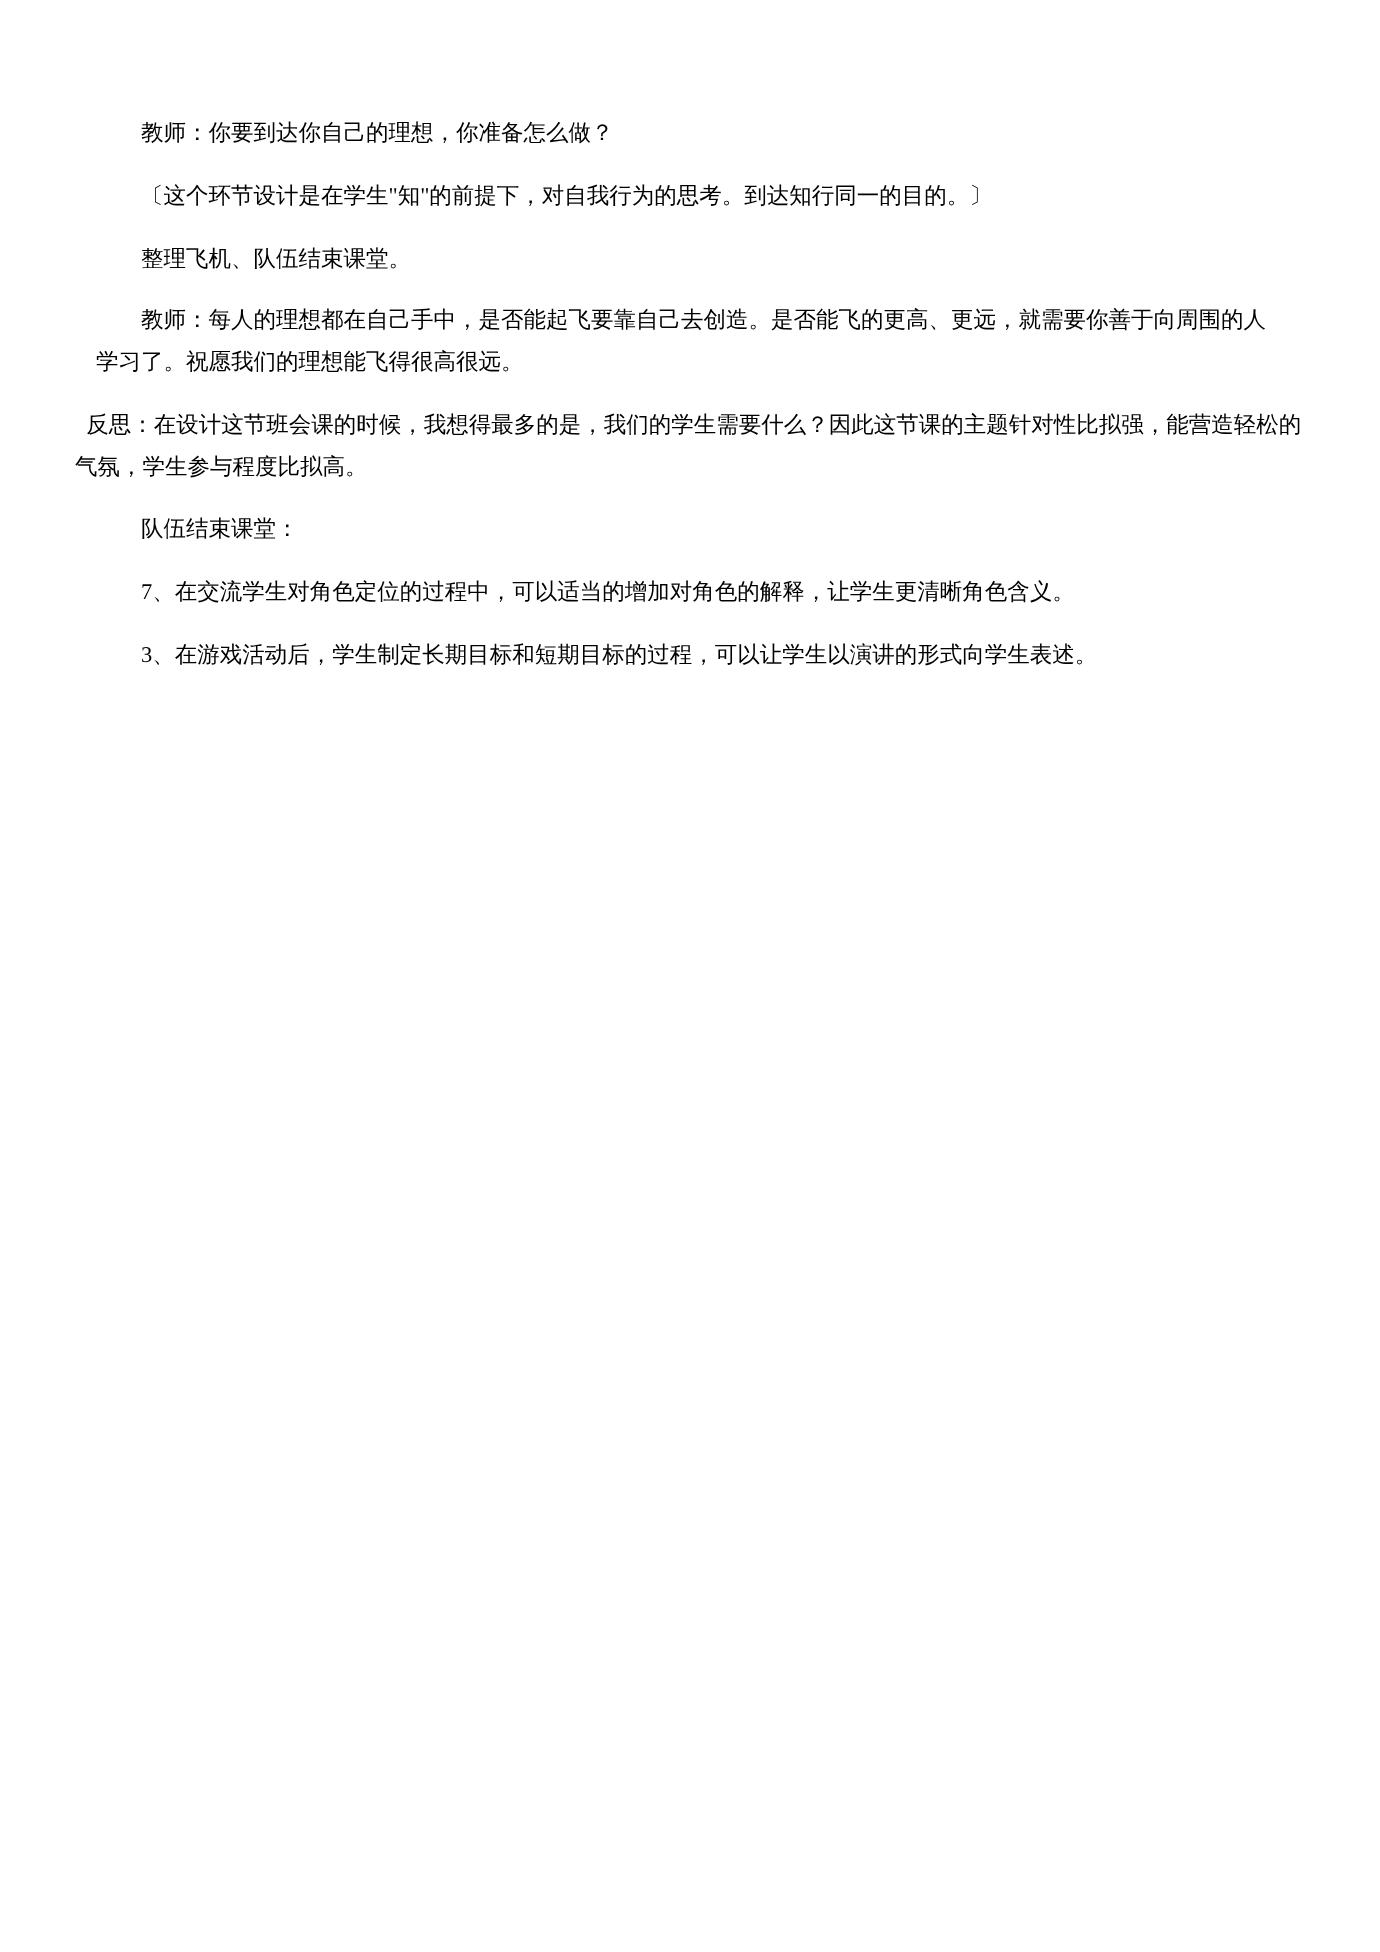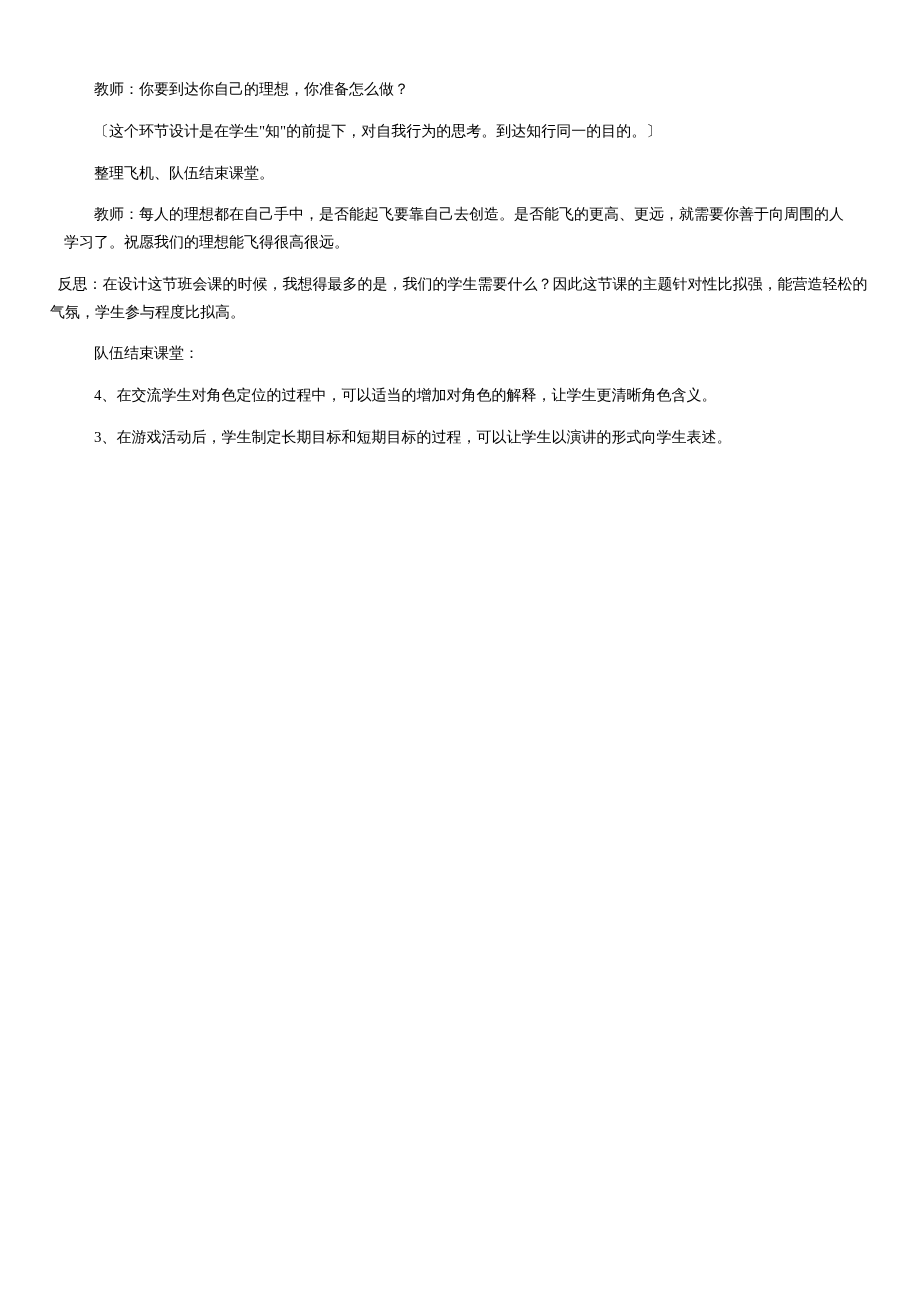--- a/index.html
+++ b/index.html
@@ -36,15 +36,15 @@
 </head>
 <body>
 
 <div class="content">
   <p class="para">教师：你要到达你自己的理想，你准备怎么做？</p>
   <p class="para">〔这个环节设计是在学生"知"的前提下，对自我行为的思考。到达知行同一的目的。〕</p>
   <p class="para">整理飞机、队伍结束课堂。</p>
   <p class="para">教师：每人的理想都在自己手中，是否能起飞要靠自己去创造。是否能飞的更高、更远，就需要你善于向周围的人学习了。祝愿我们的理想能飞得很高很远。</p>
   <p class="para-noindent indent-half">反思：在设计这节班会课的时候，我想得最多的是，我们的学生需要什么？因此这节课的主题针对性比拟强，能营造轻松的气氛，学生参与程度比拟高。</p>
   <p class="para">队伍结束课堂：</p>
-  <p class="para">4、在交流学生对角色定位的过程中，可以适当的增加对角色的解释，让学生更清晰角色含义。</p>
+  <p class="para">7、在交流学生对角色定位的过程中，可以适当的增加对角色的解释，让学生更清晰角色含义。</p>
   <p class="para">3、在游戏活动后，学生制定长期目标和短期目标的过程，可以让学生以演讲的形式向学生表述。</p>
 </div>
 
 </body></html>

